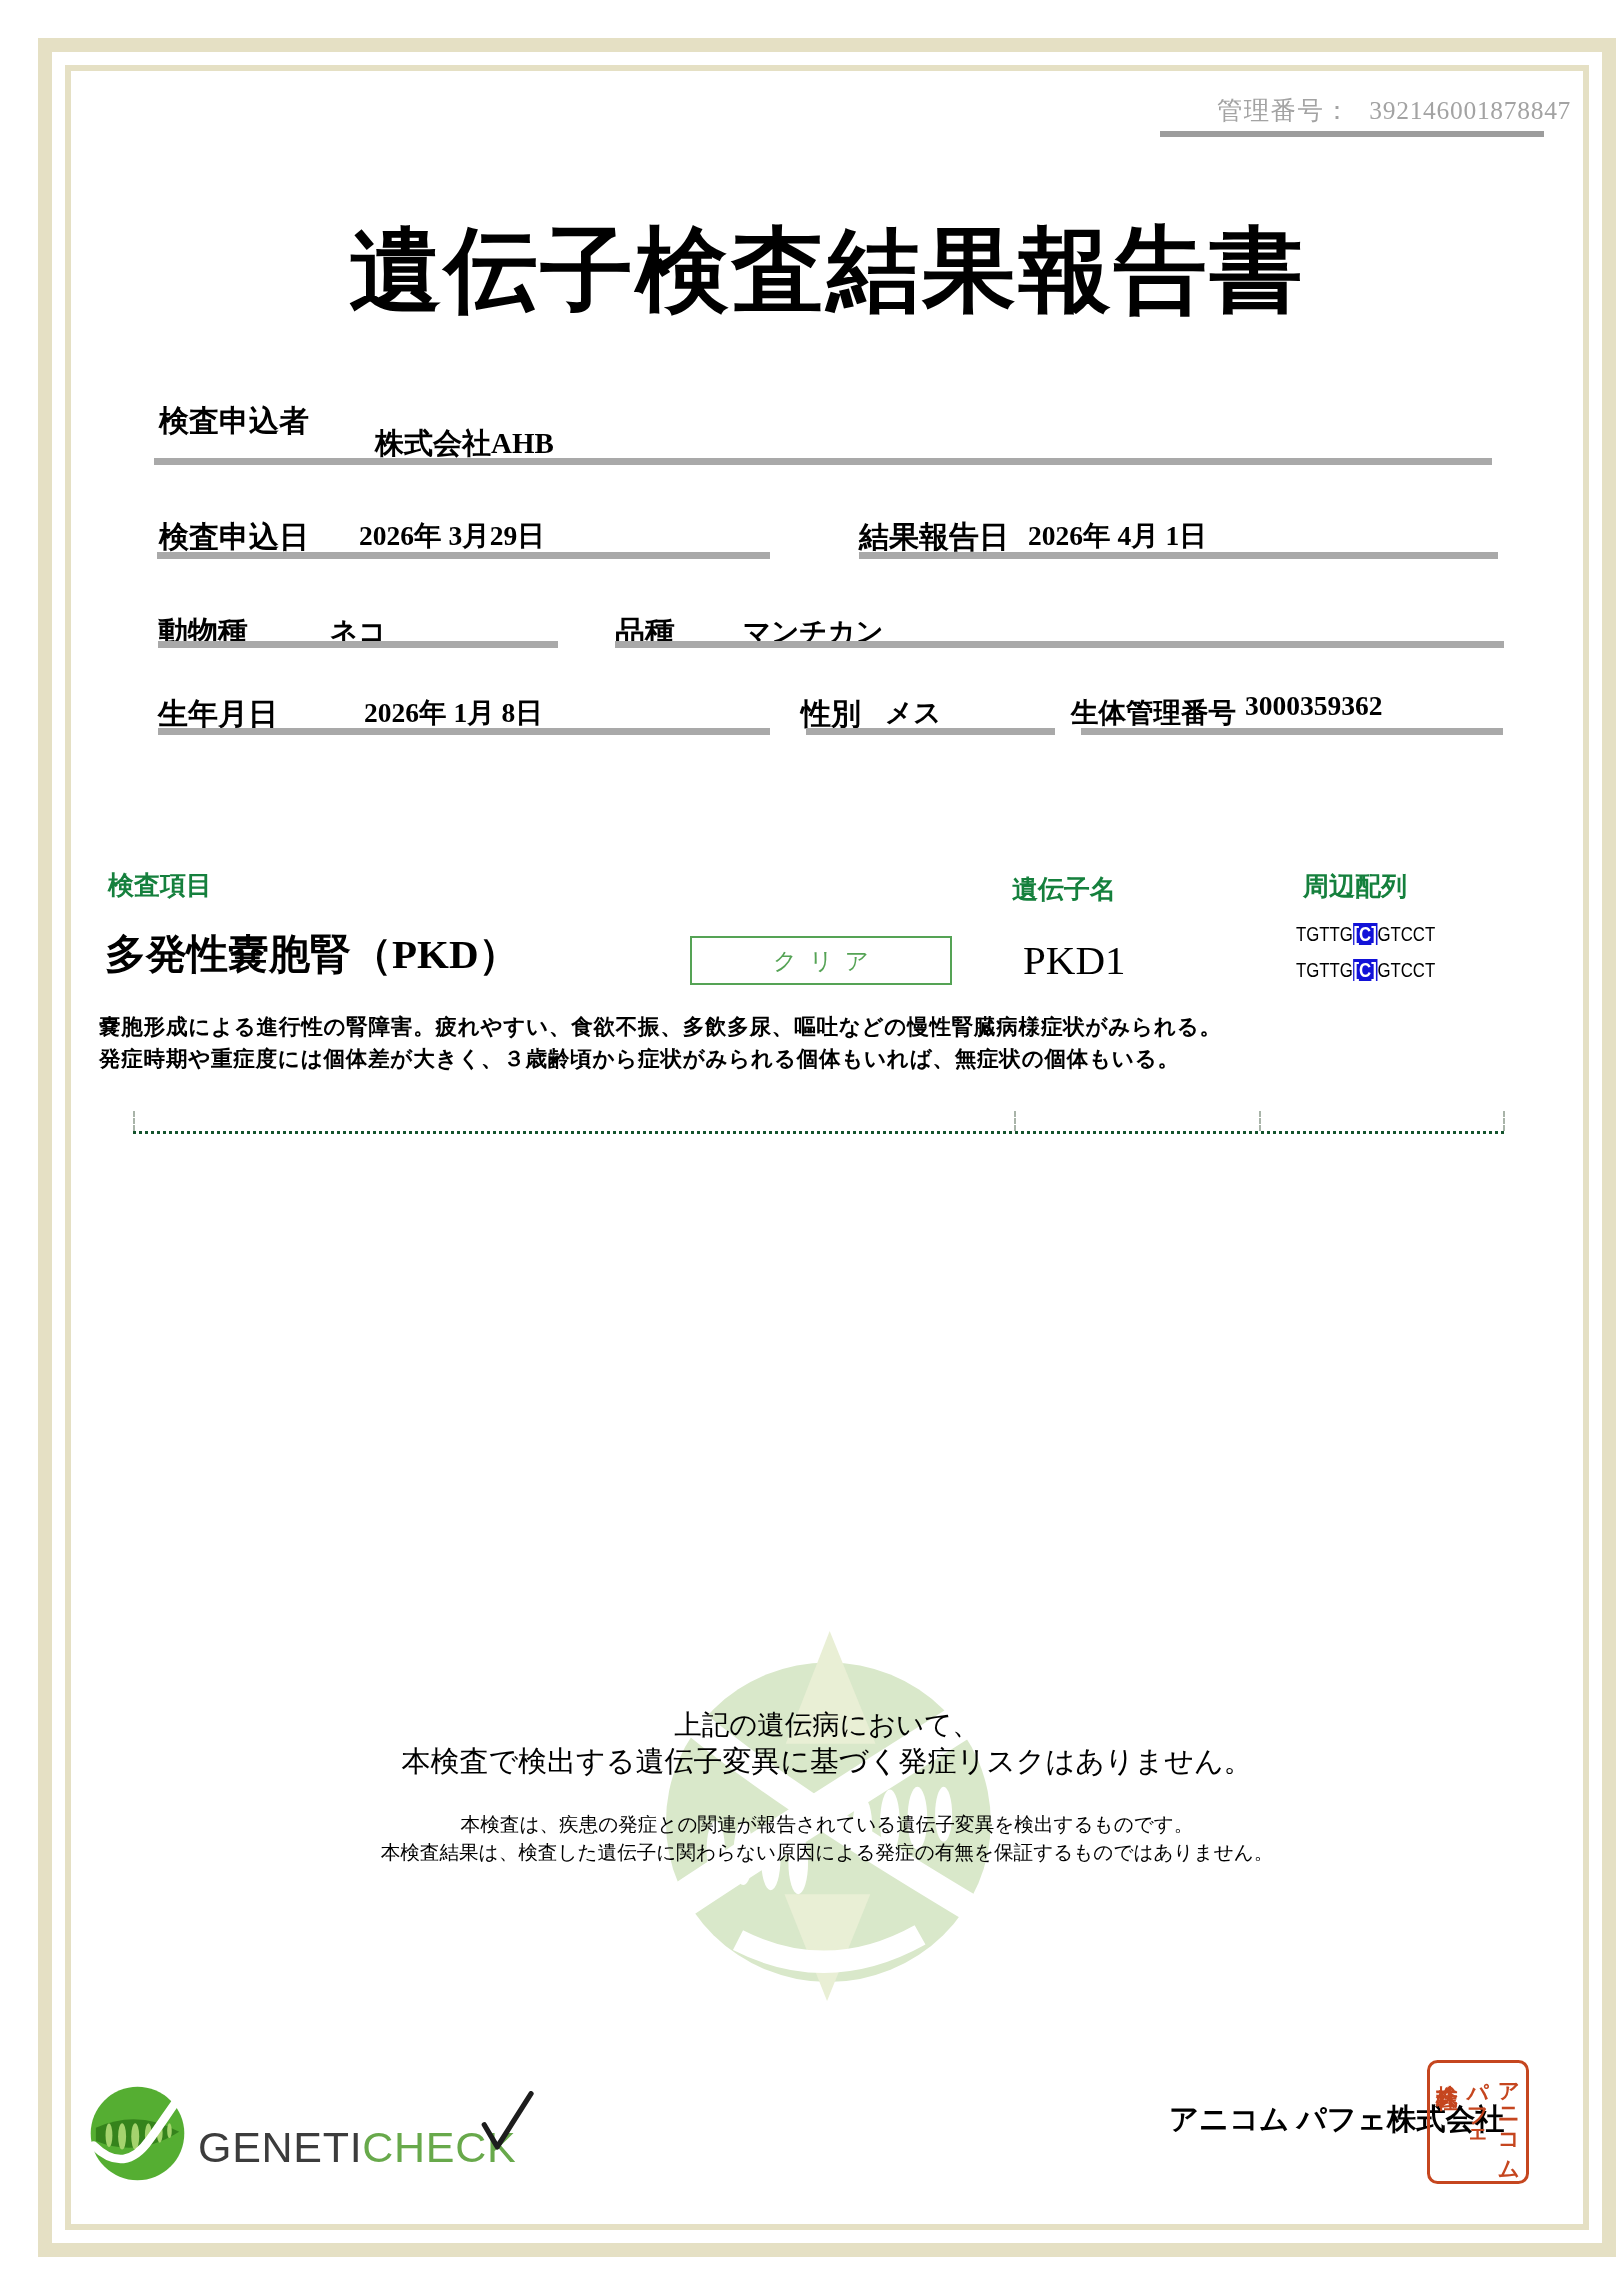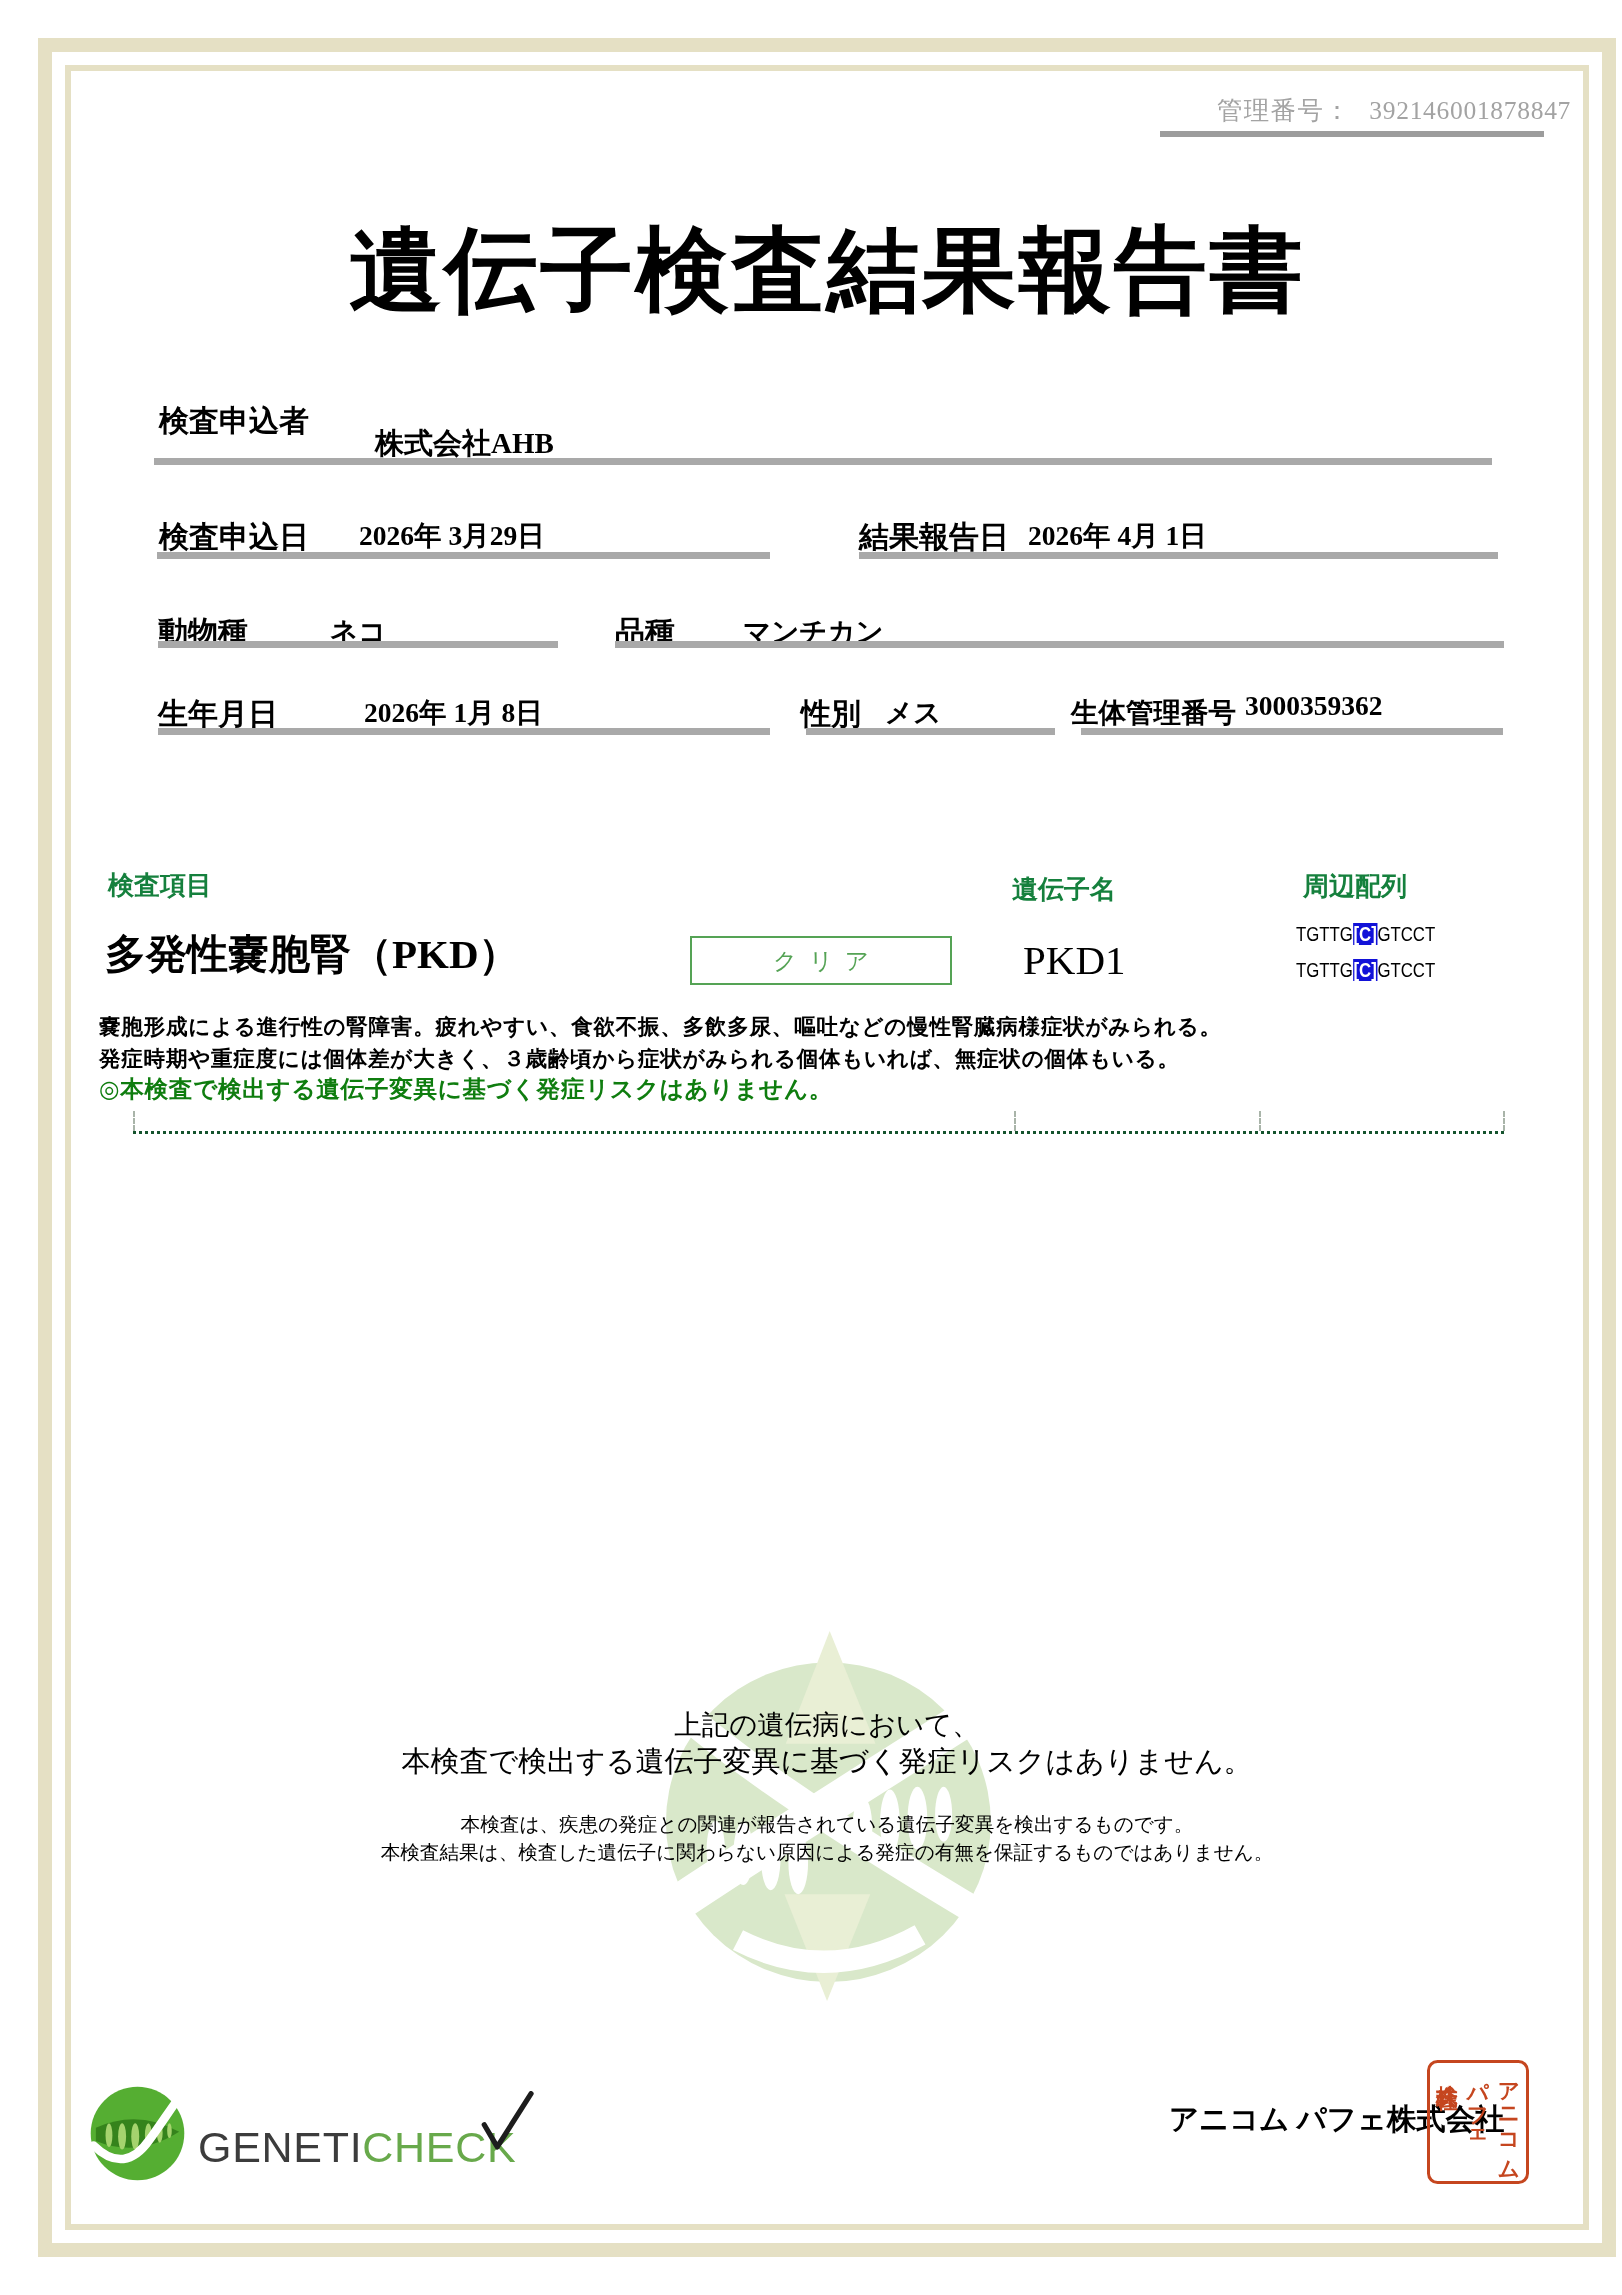--- a/index.html
+++ b/index.html
@@ -183,21 +183,20 @@
 
   <div class="seq" id="seq-1">
     <span>TGTTG</span><span class="variant">[C]</span><span>GTCCT</span>
   </div>
   <div class="seq" id="seq-2">
     <span>TGTTG</span><span class="variant">[C]</span><span>GTCCT</span>
   </div>
 
   <span class="desc" id="desc1">嚢胞形成による進行性の腎障害。疲れやすい、食欲不振、多飲多尿、嘔吐などの慢性腎臓病様症状がみられる。</span>
   <span class="desc" id="desc2">発症時期や重症度には個体差が大きく、３歳齢頃から症状がみられる個体もいれば、無症状の個体もいる。</span>
-  <span class="desc" id="desc3">◎本検査で検出する遺伝子変異に基づく発症リスクはありません。</span>
 
   <div class="dot-v" id="dot-v1"></div>
   <div class="dot-v" id="dot-v2"></div>
   <div class="dot-v" id="dot-v3"></div>
   <div class="dot-v" id="dot-v4"></div>
   <div id="dot-h"></div>
 
   <div class="center-text" id="summary2">本検査で検出する遺伝子変異に基づく発症リスクはありません。</div>
   <div class="center-text" id="summary1">上記の遺伝病において、</div>
   <div class="center-text" id="note1">本検査は、疾患の発症との関連が報告されている遺伝子変異を検出するものです。</div>

